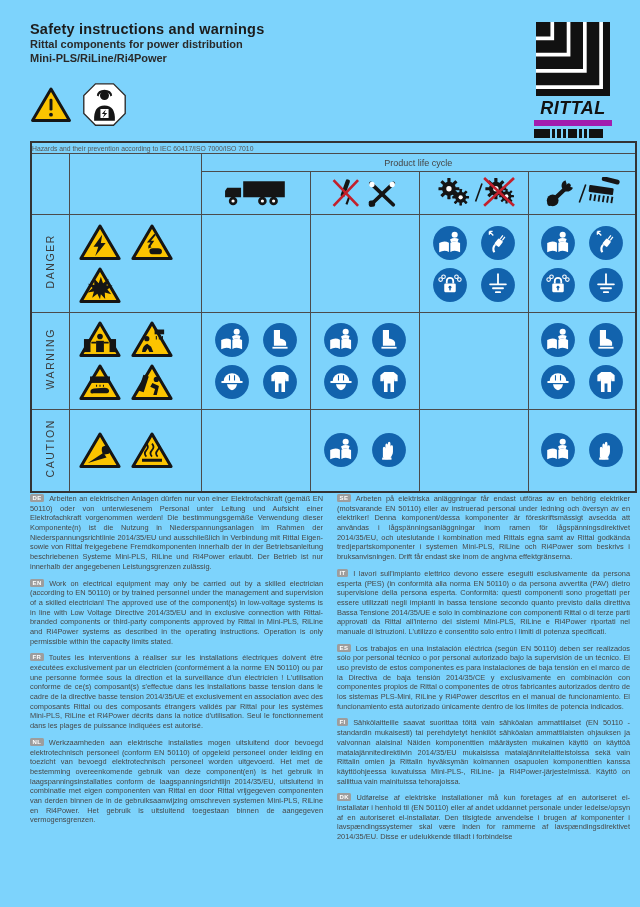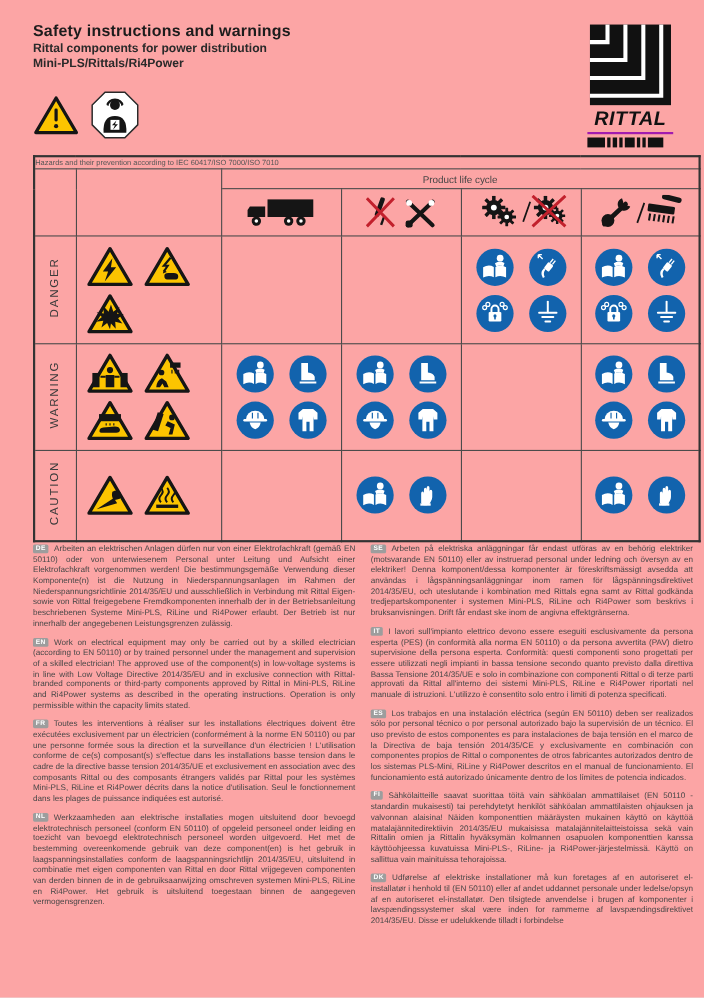--- a/index.html
+++ b/index.html
@@ -1,27 +1,27 @@
 <!DOCTYPE html>
 <html><head>
 <meta charset="utf-8">
 <style>
   html,body{margin:0;padding:0;background:#e8e8e8;}
-  .page{position:relative;width:640px;height:907px;background:#fca5a5;overflow:hidden;
+  .page{position:relative;width:640px;height:907px;background:#7dd3fc;overflow:hidden;
         font-family:"Liberation Sans",sans-serif;color:#2e2e2e;margin:0 auto;}
   
   .hdr{position:absolute;top:21px;left:30px;width:440px;}
   .hdr h1{margin:0;font-size:14.5px;font-weight:bold;color:#1c1c1c;letter-spacing:.2px;}
   .hdr .sub{font-size:11px;font-weight:bold;color:#2a2a2a;line-height:1.3;}
   .hdricons{position:absolute;top:82px;left:30px;display:flex;align-items:center;gap:10px;}
   
   .logo{position:absolute;top:22px;right:28px;width:78px;}
   .logo .mark{display:block;width:74px;height:74px;margin-left:2px;}
   .logo .word{font-size:18px;font-weight:bold;font-style:italic;color:#111;
-              letter-spacing:.5px;text-align:center;border-bottom:2px solid #a21caf;
+              letter-spacing:.5px;text-align:center;border-bottom:6px solid #a21caf;
               padding:1px 0 1px 0;margin-top:2px;line-height:1.1;}
   .logo .bars{display:flex;gap:2px;margin-top:3px;height:9px;}
   .logo .bars i{display:block;background:#111;height:100%;}
   
   table.haz{position:absolute;top:141px;left:30px;border-collapse:collapse;table-layout:fixed;
             width:605px;}
   table.haz td{border:1px solid #4b4b4b;padding:0;vertical-align:middle;}
   table.haz{border:2px solid #333;}
   td.cap{font-size:6.8px;color:#555;text-align:left;padding:3px 4px;height:10px;}
   td.plc{font-size:9px;color:#444;text-align:center;height:17px;}
@@ -277,21 +277,21 @@
       </g>
     </symbol>
   </defs>
 </svg>
 
 <div class="page">
 
   <div class="hdr">
     <h1>Safety instructions and warnings</h1>
     <div class="sub">Rittal components for power distribution</div>
-    <div class="sub">Mini-PLS/Rittals/Ri4Power</div>
+    <div class="sub">Mini-PLS/RiLine/Ri4Power</div>
   </div>
 
   <div class="hdricons">
     <svg width="42" height="38">
         <use href="#ico-warn"></use>
       </svg>
     <svg width="45" height="45">
         <use href="#ico-electrician"></use>
       </svg>
   </div>

